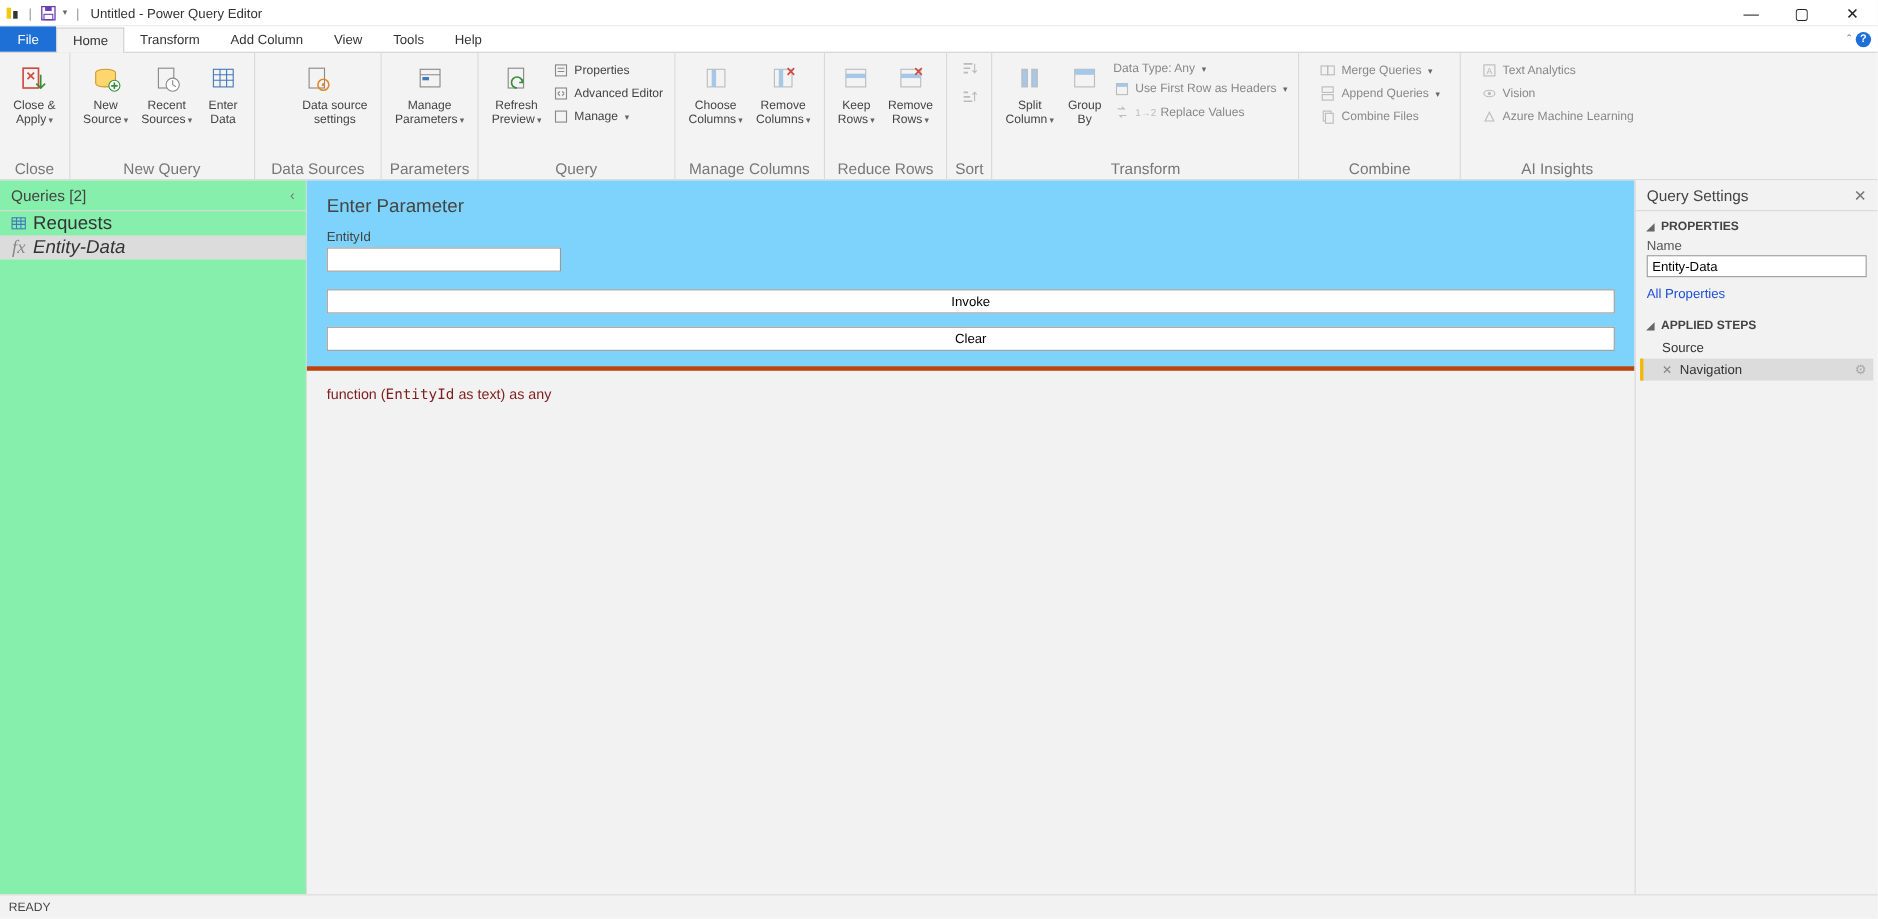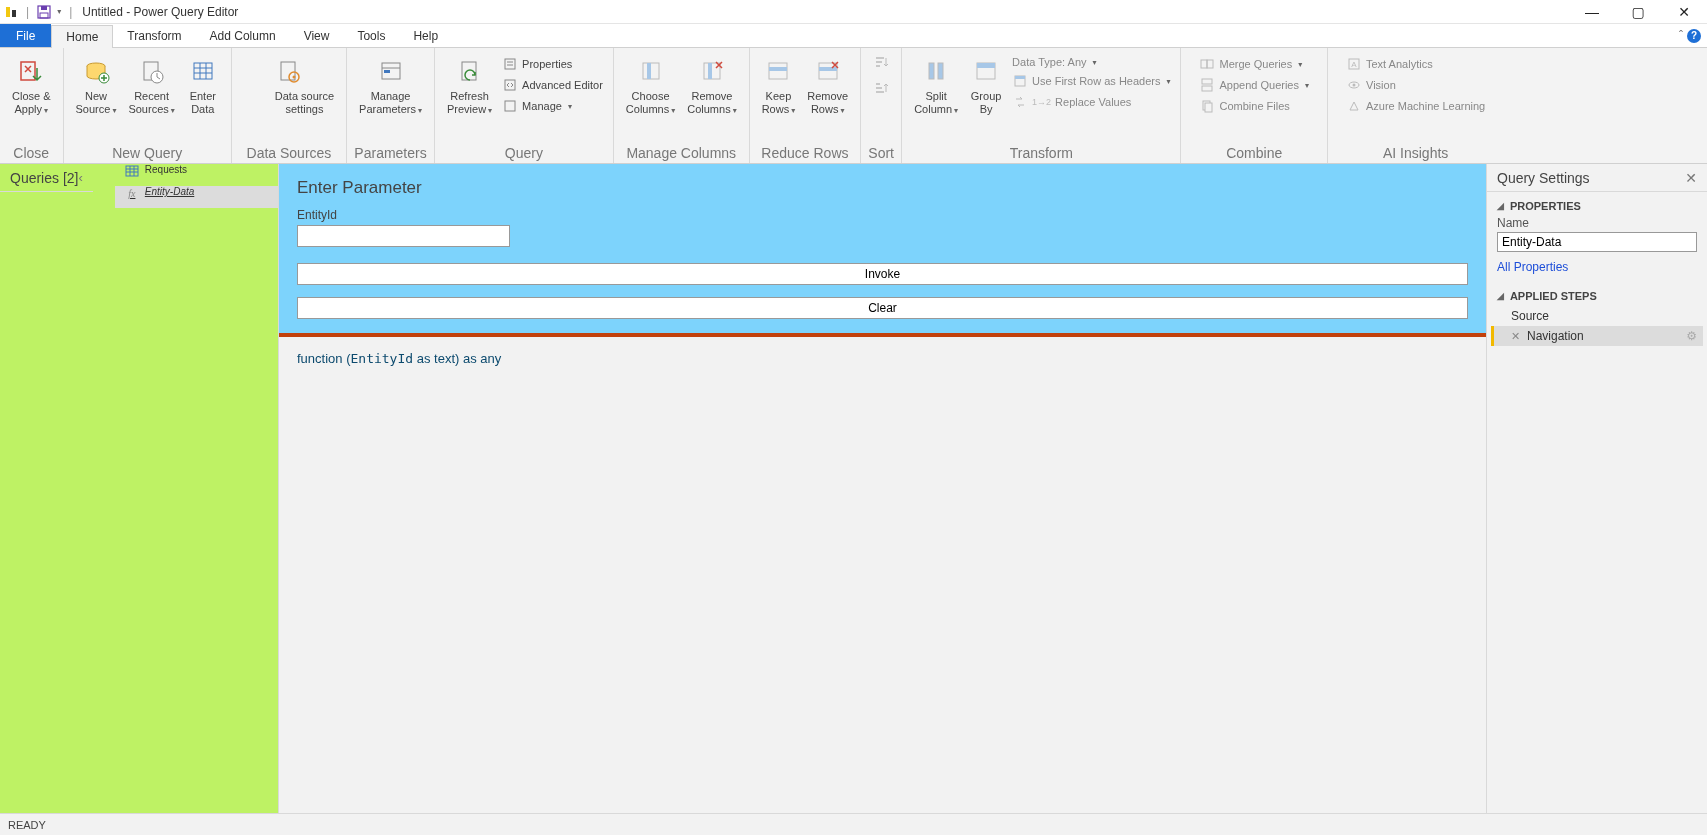--- a/index.html
+++ b/index.html
@@ -29,36 +29,36 @@
 .big-btn .lbl{font-size:11px;color:#444;text-align:center;line-height:13px;}
 .big-btn .lbl .dd{font-size:8px;color:#666;margin-left:2px;}
 .small-row{display:flex;align-items:center;gap:4px;font-size:11px;color:#444;padding:2px 4px;cursor:pointer;white-space:nowrap;}
 .small-row .sico{width:16px;height:16px;display:flex;align-items:center;justify-content:center;}
 .stack{display:flex;flex-direction:column;gap:1px;padding-top:2px;}
 .sort-stack{display:flex;flex-direction:column;gap:10px;padding:2px 6px;}
 .lgray{color:#888;}
 .dd-caret{font-size:8px;color:#666;margin-left:2px;}
 
 .workspace{height:calc(835px - 24px - 24px - 116px - 22px); display:flex; background:#f2f2f2;}
-.left-pane{width:279px;background:#bef264;border-right:1px solid #d9d9d9;display:flex;flex-direction:row;}
+.left-pane{width:279px;background:#86efac;border-right:1px solid #d9d9d9;display:flex;flex-direction:column;}
 .left-header{height:28px;display:flex;align-items:center;padding:0 10px;font-size:14px;color:#444;border-bottom:1px solid #d9d9d9;position:relative;}
 .left-header .collapse{margin-left:auto;color:#777;font-size:13px;cursor:pointer;}
 .query-list{flex:1;}
-.q-item{height:22px;display:flex;gap:6px;padding:0 10px;font-size:10px;cursor:pointer;margin-left:22px;}
-.q-item.sel{background:#dcdcdc;font-style:italic;text-decoration:underline;}
+.q-item{height:22px;display:flex;align-items:center;gap:6px;padding:0 10px;font-size:17px;cursor:pointer;}
+.q-item.sel{background:#dcdcdc;font-style:italic;}
 .q-item .qico{width:14px;height:14px;display:flex;align-items:center;justify-content:center;}
 
 .center-pane{flex:1;background:#f2f2f2;display:flex;flex-direction:column;}
 .center-content{background:#7dd3fc;padding:14px 18px;border-bottom:4px solid #c2410c;}
 .enter-title{font-size:17px;color:#444;margin-bottom:10px;}
 .param-label{font-size:12px;color:#444;margin-bottom:3px;}
 .param-input{width:213px;height:22px;border:1px solid #999;background:#fff;padding:0 4px;font-size:12px;}
 .param-buttons{margin-top:16px;display:flex;gap:12px;flex-direction:column;}
 .param-buttons button{height:22px;padding:0 18px;font-size:12px;background:#fff;border:1px solid #999;cursor:pointer;}
-.func-sig{padding:14px 18px;font-size:13px;color:#0c4a6e;}
+.func-sig{padding:14px 18px;font-size:13px;color:#7f1d1d;}
 .func-sig .mono{font-family:Consolas,monospace;}
 
 .right-pane{width:221px;background:#f2f2f2;border-left:1px solid #d9d9d9;display:flex;flex-direction:column;}
 .right-header{height:28px;display:flex;align-items:center;padding:0 10px;font-size:14px;color:#444;border-bottom:1px solid #d9d9d9;justify-content:space-between;}
 .right-header .close{margin-left:auto;color:#777;font-size:14px;cursor:pointer;}
 .section-title{font-size:11px;font-weight:bold;color:#444;padding:8px 10px 4px 10px;display:flex;align-items:center;gap:6px;}
 .section-title .tri{font-size:9px;color:#666;}
 .prop-body{padding:0 10px;}
 .prop-body .lbl{font-size:12px;color:#555;margin-bottom:2px;}
 .prop-body input{width:100%;height:20px;border:1px solid #999;font-size:12px;padding:0 4px;}

